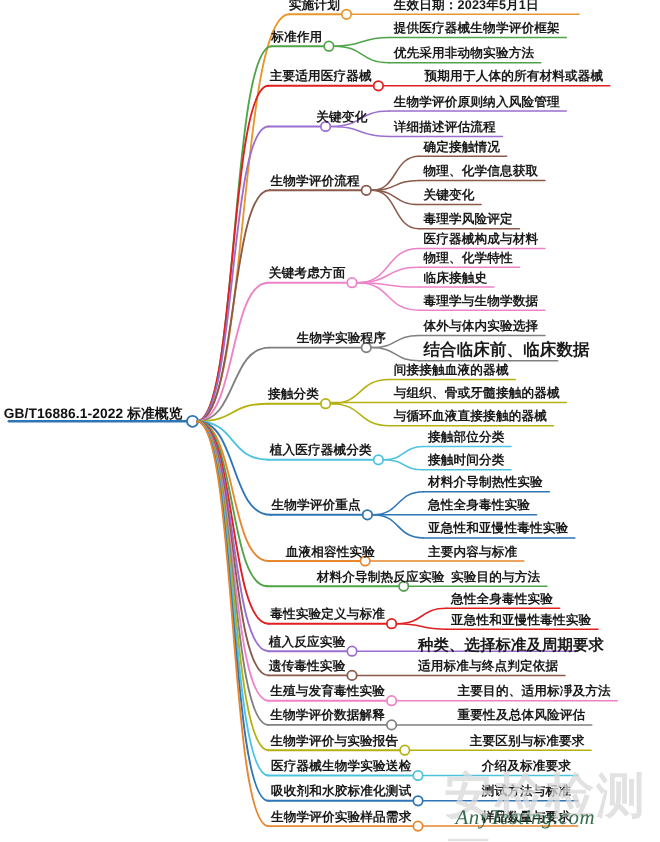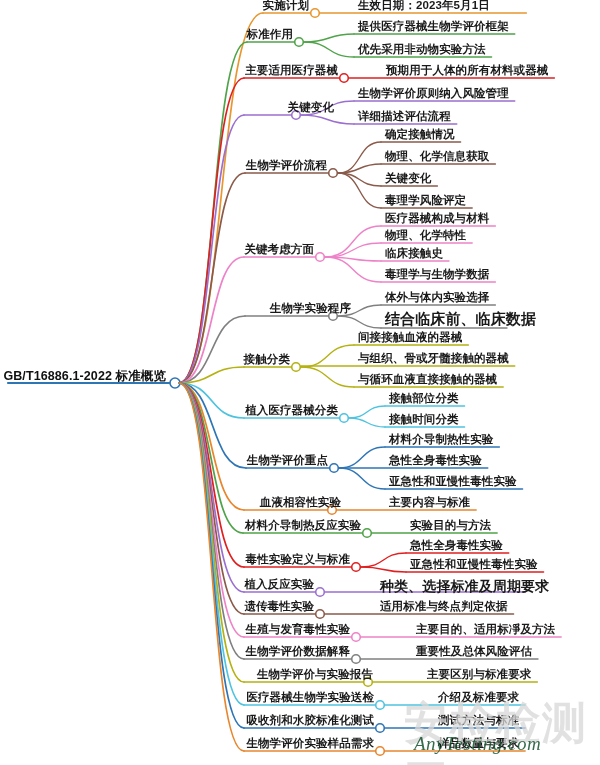--- a/index.html
+++ b/index.html
@@ -177,34 +177,34 @@
       <div class="lbl leaf" style="top: 374px; left: 358px; font-size: 11.5px;">与循环血液直接接触的器械</div>
       <div class="lbl " style="top: 405px; left: 0px; width: 338px; text-align: right;">植入医疗器械分类</div>
       <div class="lbl leaf" style="top: 393px; left: 389px; font-size: 11.5px;">接触部位分类</div>
       <div class="lbl leaf" style="top: 414px; left: 389px; font-size: 11.5px;">接触时间分类</div>
       <div class="lbl " style="top: 455px; left: 0px; width: 328px; text-align: right;">生物学评价重点</div>
       <div class="lbl leaf" style="top: 434px; left: 389px; font-size: 11.5px;">材料介导制热性实验</div>
       <div class="lbl leaf" style="top: 455px; left: 389px; font-size: 11.5px;">急性全身毒性实验</div>
       <div class="lbl leaf" style="top: 476px; left: 389px; font-size: 11.5px;">亚急性和亚慢性毒性实验</div>
       <div class="lbl " style="top: 497px; left: 0px; width: 326px; text-align: right; padding-left: 15px;">血液相容性实验</div>
       <div class="lbl leaf" style="top: 497px; left: 389px; font-size: 11.5px;">主要内容与标准</div>
-      <div class="lbl " style="top: 520px; left: 0px; width: 361px; text-align: right;">材料介导制热反应实验</div>
+      <div class="lbl " style="top: 520px; left: 0px; width: 361px; text-align: right; padding-left: 43px;">材料介导制热反应实验</div>
       <div class="lbl leaf" style="top: 520px; left: 410px; font-size: 11.5px;">实验目的与方法</div>
       <div class="lbl " style="top: 554px; left: 0px; width: 350px; text-align: right;">毒性实验定义与标准</div>
       <div class="lbl leaf" style="top: 540px; left: 410px; font-size: 11.5px;">急性全身毒性实验</div>
       <div class="lbl leaf" style="top: 559px; left: 410px; font-size: 11.5px;">亚急性和亚慢性毒性实验</div>
       <div class="lbl " style="top: 579px; left: 0px; width: 314px; text-align: right;">植入反应实验</div>
       <div class="lbl leaf" style="top: 579px; left: 380px; font-size: 14px;">种类、选择标准及周期要求</div>
       <div class="lbl " style="top: 601px; left: 0px; width: 314px; text-align: right;">遗传毒性实验</div>
       <div class="lbl leaf" style="top: 601px; left: 380px; font-size: 11.5px;">适用标准与终点判定依据</div>
       <div class="lbl " style="top: 624px; left: 0px; width: 350px; text-align: right;">生殖与发育毒性实验</div>
       <div class="lbl leaf" style="top: 624px; left: 416px; font-size: 11.5px;">主要目的、适用标凈及方法</div>
       <div class="lbl " style="top: 646px; left: 0px; width: 350px; text-align: right;">生物学评价数据解释</div>
       <div class="lbl leaf" style="top: 646px; left: 416px; font-size: 11.5px;">重要性及总体风险评估</div>
-      <div class="lbl " style="top: 669px; left: 0px; width: 362px; text-align: right; padding-left: 11px;">生物学评价与实验报告</div>
+      <div class="lbl " style="top: 669px; left: 0px; width: 362px; text-align: right;">生物学评价与实验报告</div>
       <div class="lbl leaf" style="top: 669px; left: 427px; font-size: 11.5px;">主要区别与标准要求</div>
       <div class="lbl " style="top: 692px; left: 0px; width: 374px; text-align: right;">医疗器械生物学实验送检</div>
       <div class="lbl leaf" style="top: 692px; left: 438px; font-size: 11.5px;">介绍及标准要求</div>
       <div class="lbl " style="top: 715px; left: 0px; width: 374px; text-align: right;">吸收剂和水胶标准化测试</div>
       <div class="lbl leaf" style="top: 715px; left: 438px; font-size: 11.5px; text-align: center;">测试方法与标准</div>
       <div class="lbl " style="top: 738px; left: 0px; width: 374px; text-align: right;">生物学评价实验样品需求</div>
       <div class="lbl leaf" style="top: 738px; left: 438px; font-size: 11.5px;">样品数量与要求</div>
     </div>
 
   <div class="wm" style="left:404px;top:694px;">

